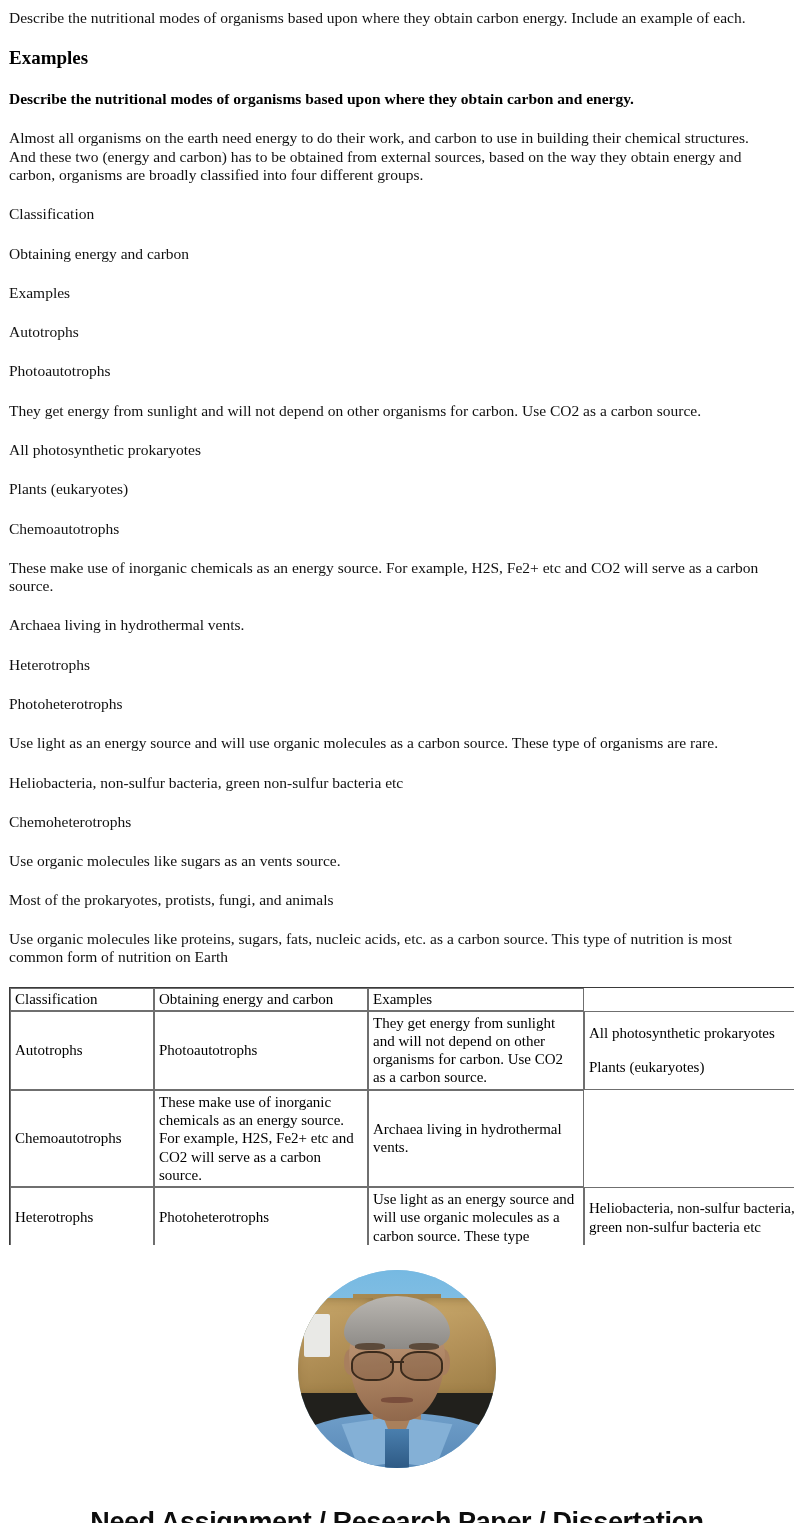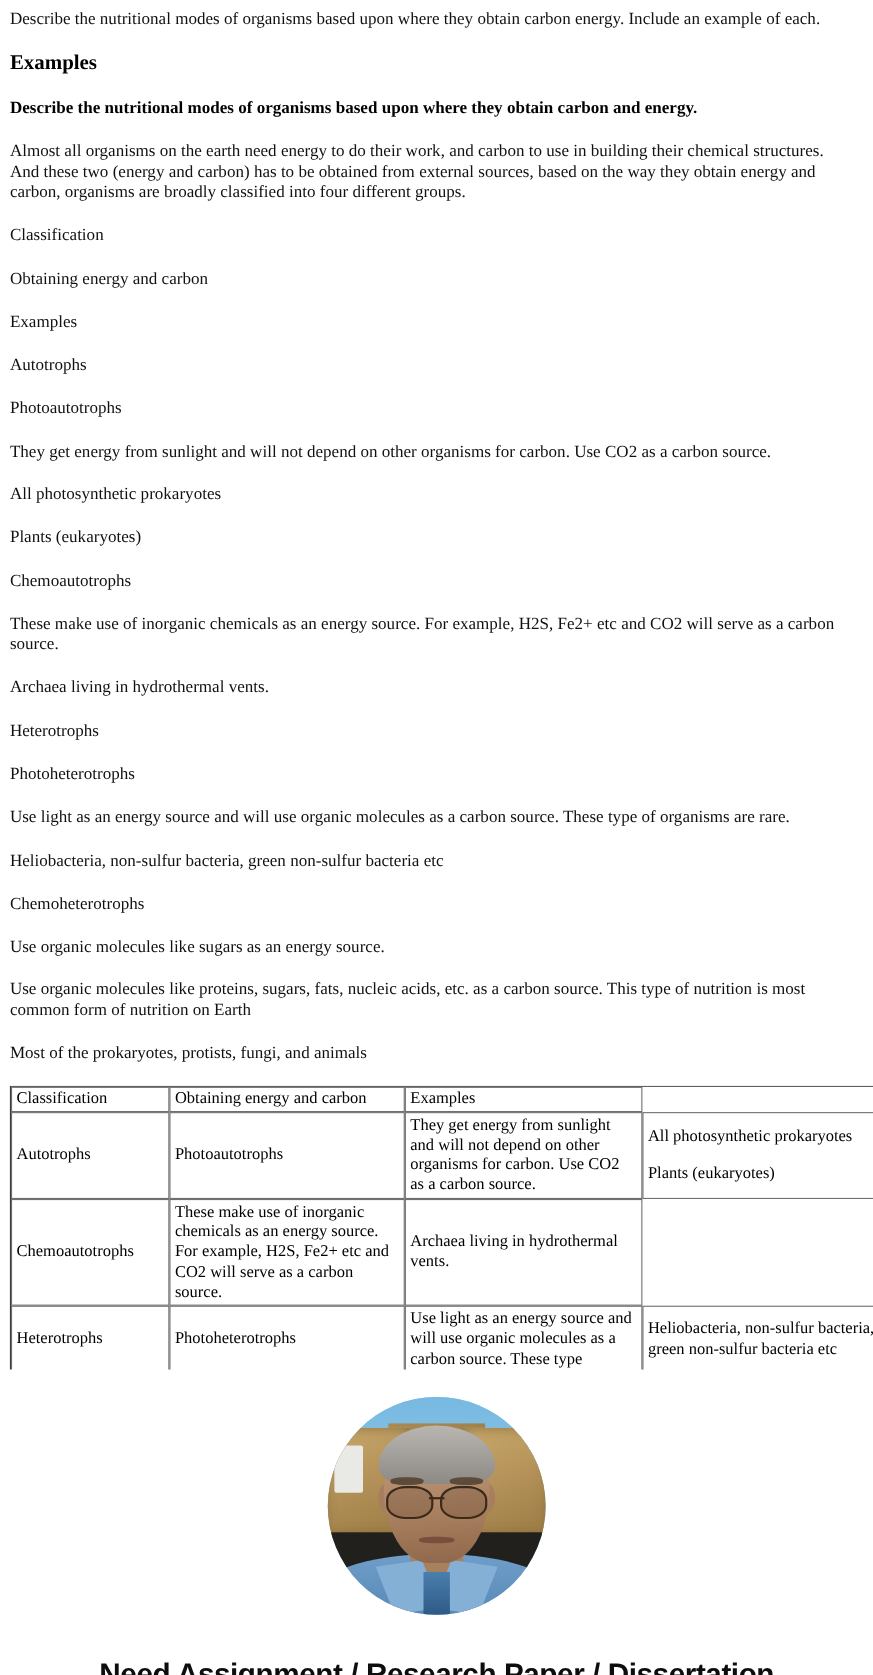--- a/index.html
+++ b/index.html
@@ -267,23 +267,23 @@
     <p class="para">All photosynthetic prokaryotes</p>
     <p class="para">Plants (eukaryotes)</p>
     <p class="para">Chemoautotrophs</p>
     <p class="para">These make use of inorganic chemicals as an energy source. For example, H2S, Fe2+ etc and CO2 will serve as a carbon source.</p>
     <p class="para">Archaea living in hydrothermal vents.</p>
     <p class="para">Heterotrophs</p>
     <p class="para">Photoheterotrophs</p>
     <p class="para">Use light as an energy source and will use organic molecules as a carbon source. These type of organisms are rare.</p>
     <p class="para">Heliobacteria, non-sulfur bacteria, green non-sulfur bacteria etc</p>
     <p class="para">Chemoheterotrophs</p>
-    <p class="para">Use organic molecules like sugars as an energy source.</p>
+    <p class="para">Use organic molecules like sugars as an vents source.</p>
+    <p class="para tight">Most of the prokaryotes, protists, fungi, and animals</p>
     <p class="para">Use organic molecules like proteins, sugars, fats, nucleic acids, etc. as a carbon source. This type of nutrition is most common form of nutrition on Earth</p>
-    <p class="para tight">Most of the prokaryotes, protists, fungi, and animals</p>
 
   </div>
 
   <div class="table-clip">
     <table class="nutrition">
       <tbody>
           <tr class="hdr">
         <td class="c1">Classification</td>
         <td class="c2">Obtaining energy and carbon</td>
         <td class="c3">Examples</td>

